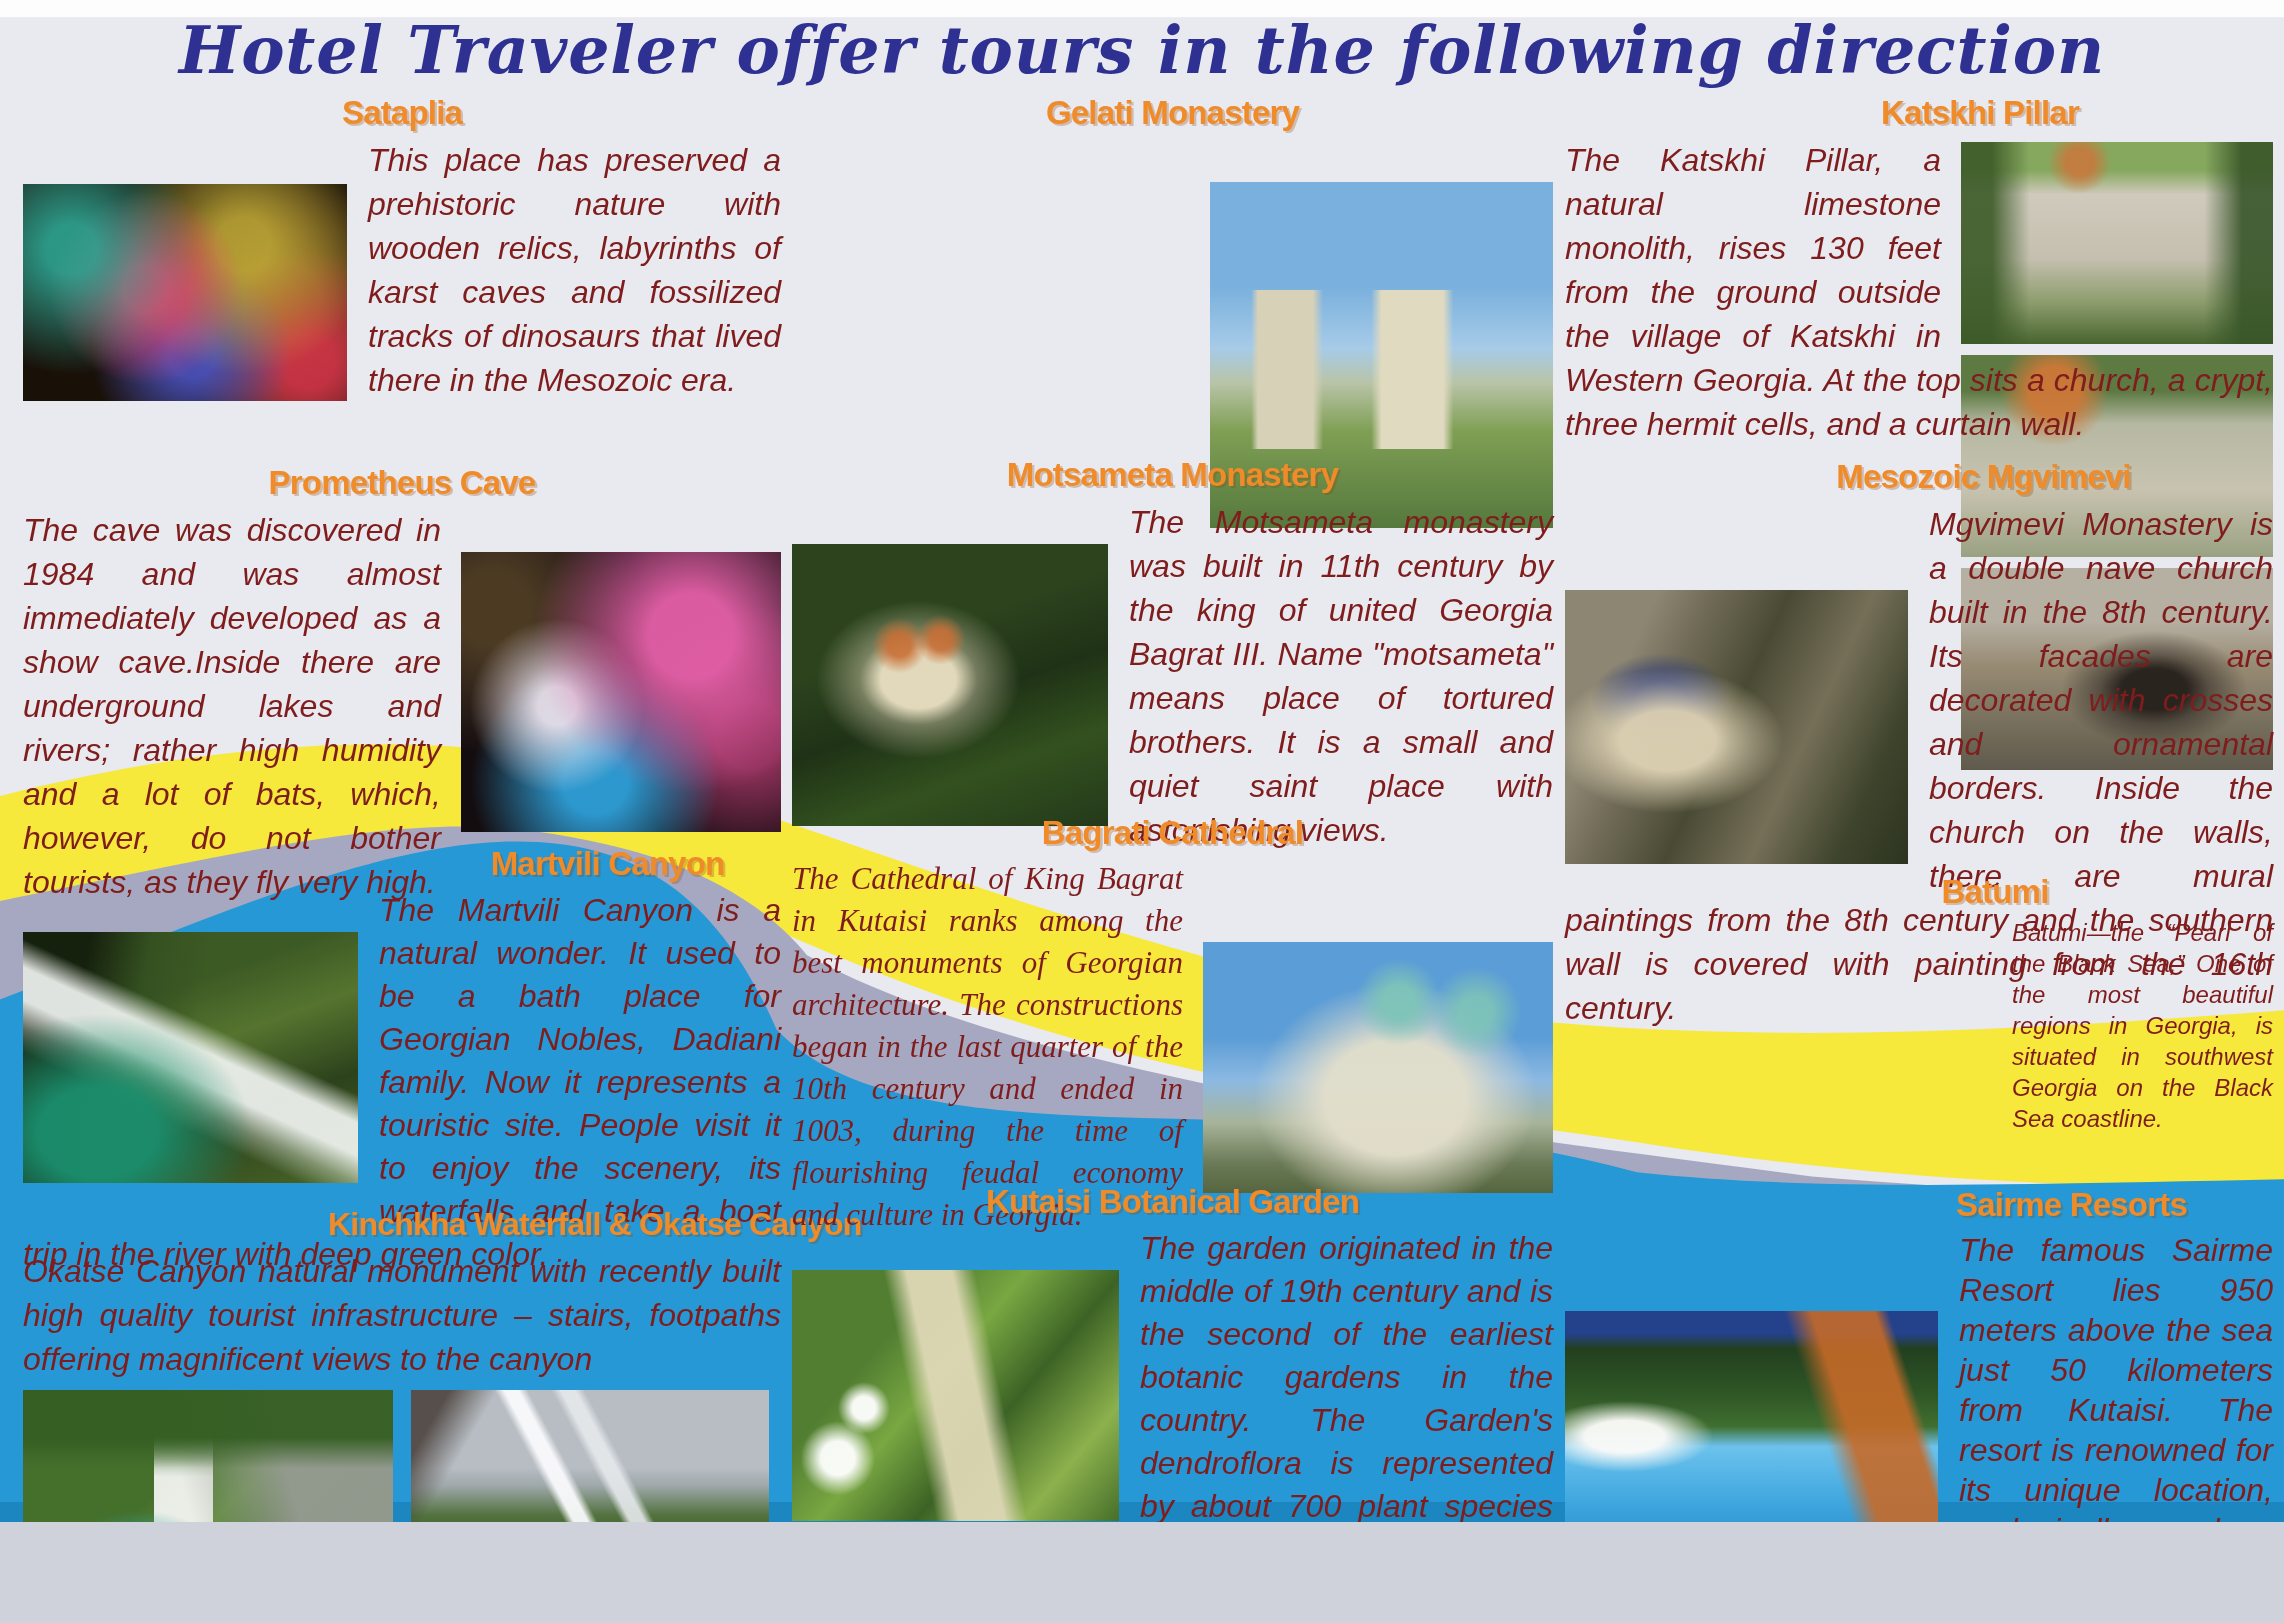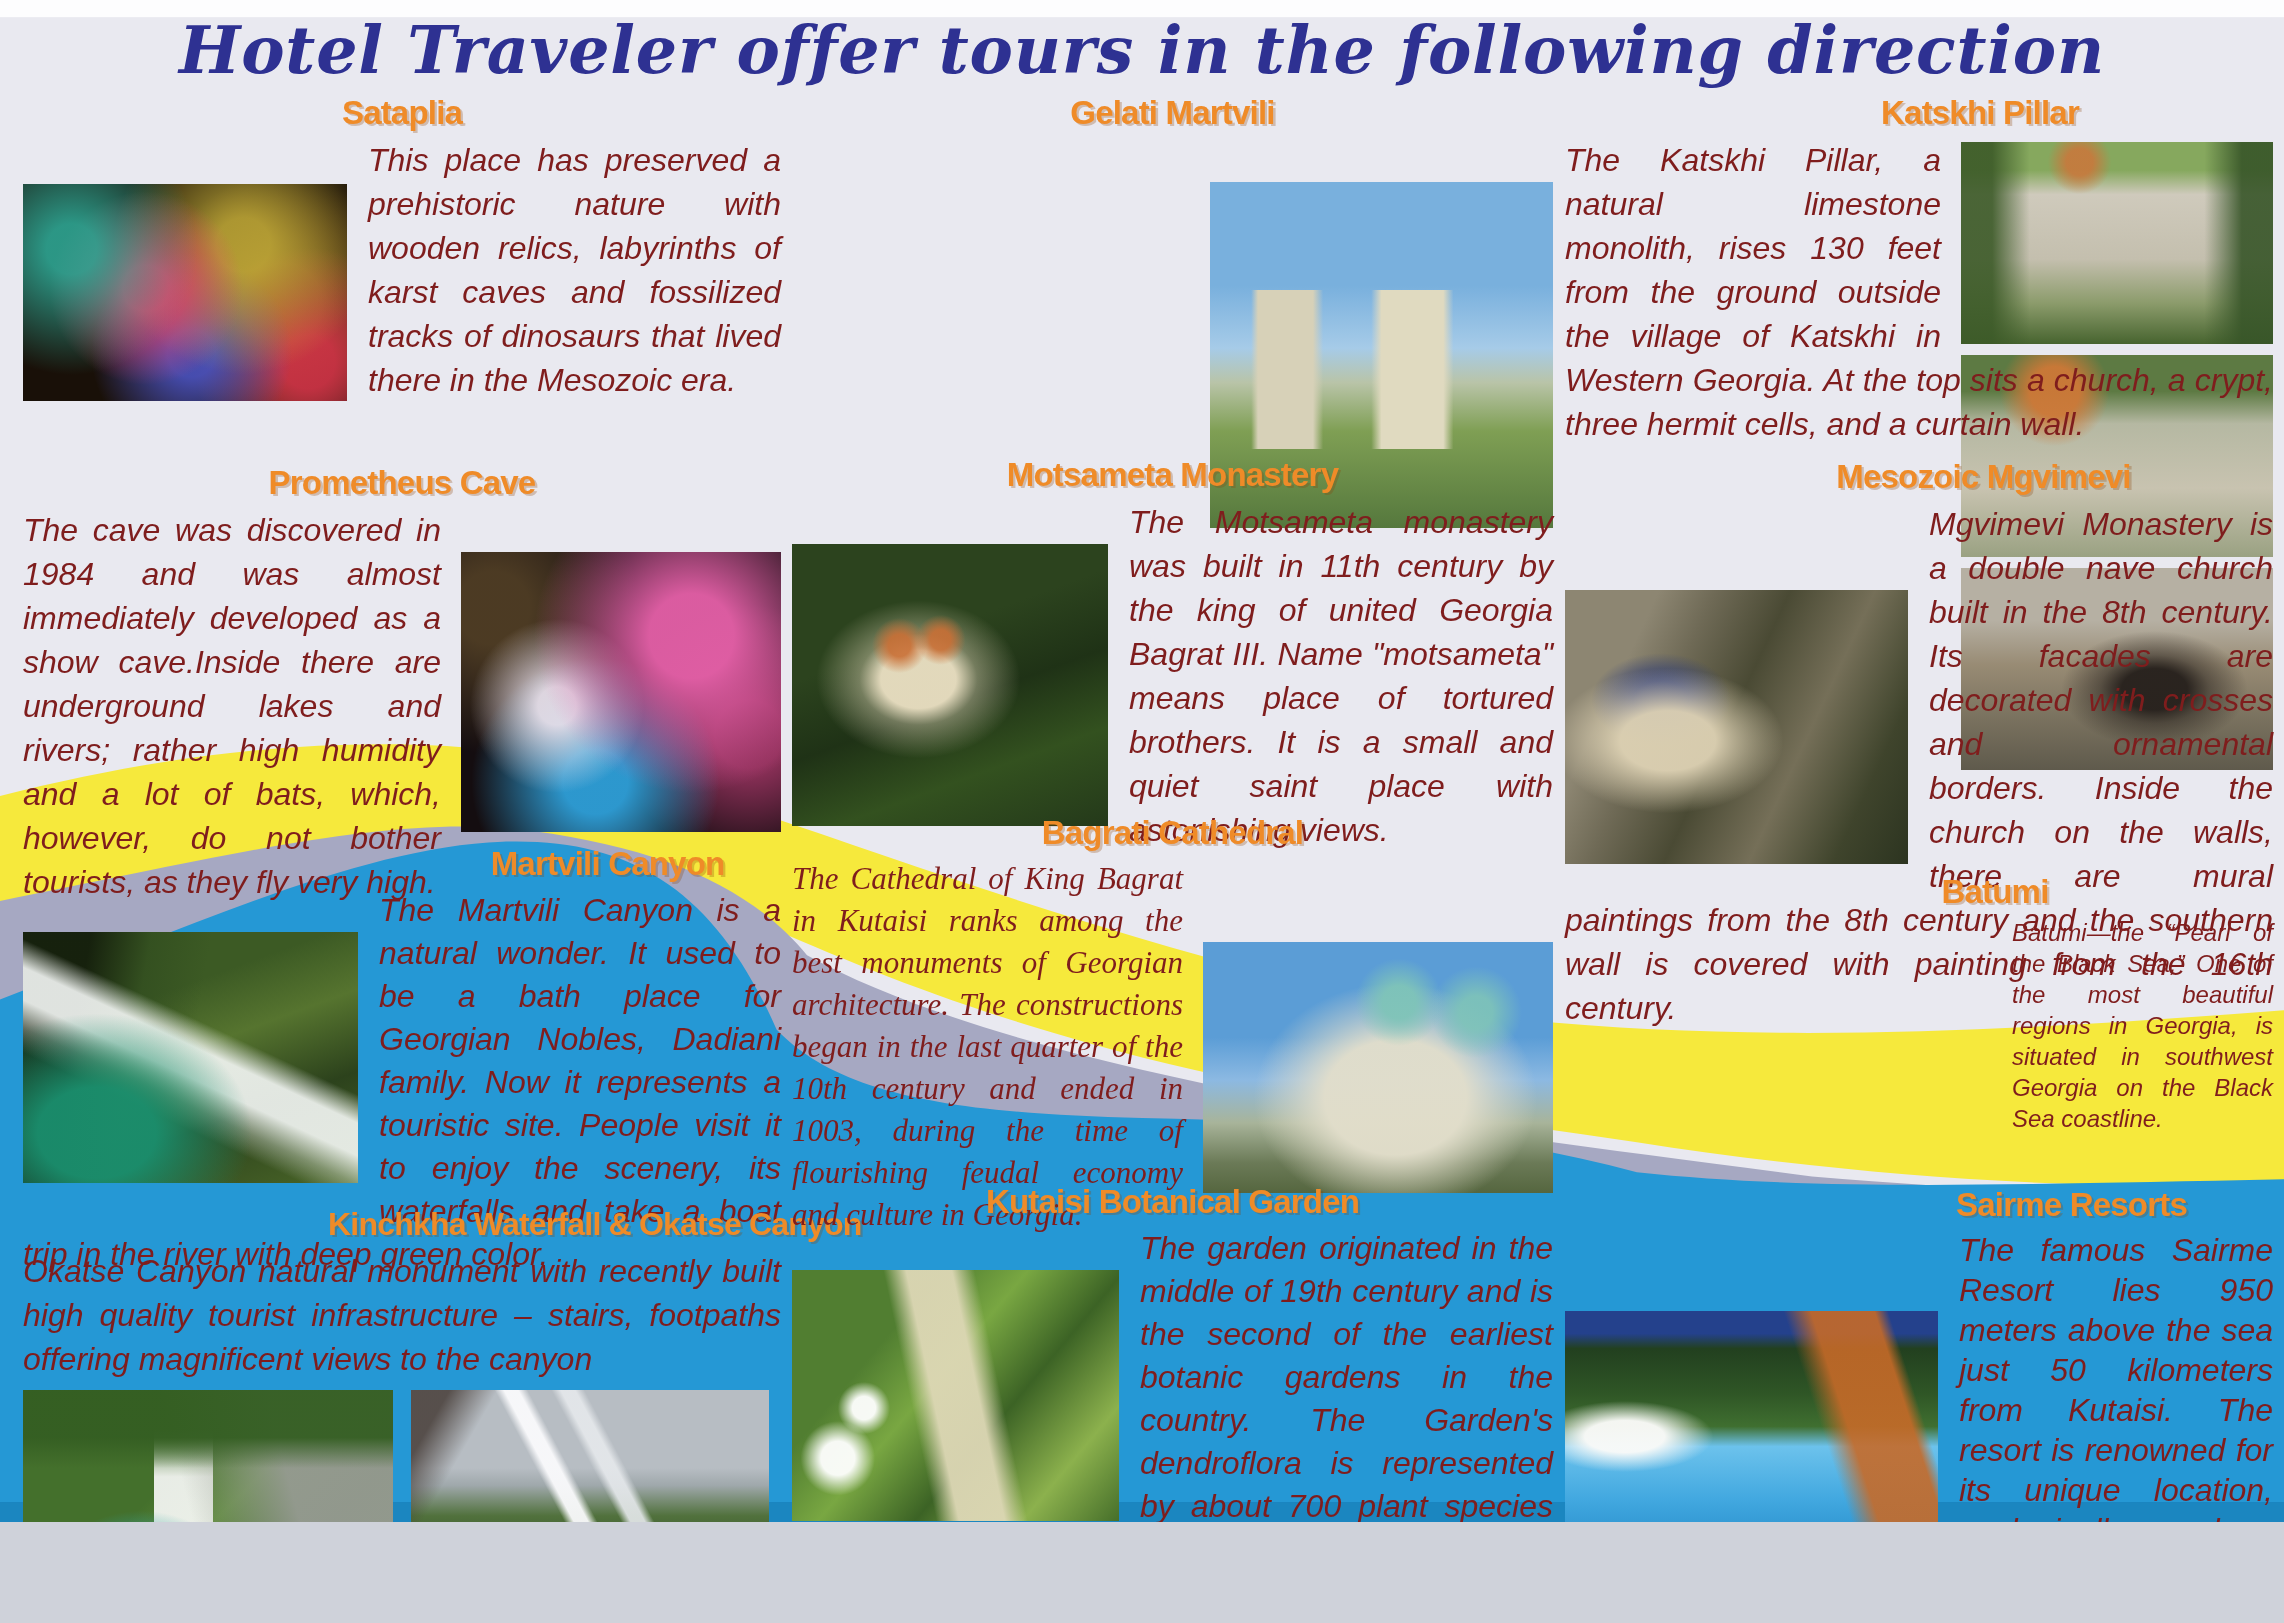--- a/index.html
+++ b/index.html
@@ -165,21 +165,21 @@
     <p class="body on-blue">
       <span>Okatse Canyon natural monument with recently built high quality tourist infrastructure – stairs, footpaths offering magnificent views to the canyon</span>
     </p>
     <div class="photo-row">
       <div class="ph img-kinchkha" style="width:370px;height:217px;"></div>
       <div class="ph img-okatse" style="width:358px;height:217px;"></div>
     </div>
   </section>
 
   <section class="sec" style="left:792px;top:93px;width:761px;">
-    <div class="hdr">Gelati Martvili</div>
+    <div class="hdr">Gelati Monastery</div>
     <p class="body">
       <span class="ph fr img-gelati" style="width:343px;height:346px;margin-top:44px;"></span>
     </p>
   </section>
 
   <section class="sec" style="left:792px;top:455px;width:761px;">
     <div class="hdr">Motsameta Monastery</div>
     <p class="body">
       <span class="ph fl img-motsameta" style="width:316px;height:282px;margin-top:44px;"></span>
       <span>The Motsameta monastery was built in 11th century by the king of united Georgia Bagrat III. Name "motsameta" means place of tortured brothers. It is a small and quiet saint place with astonishing views.</span>

